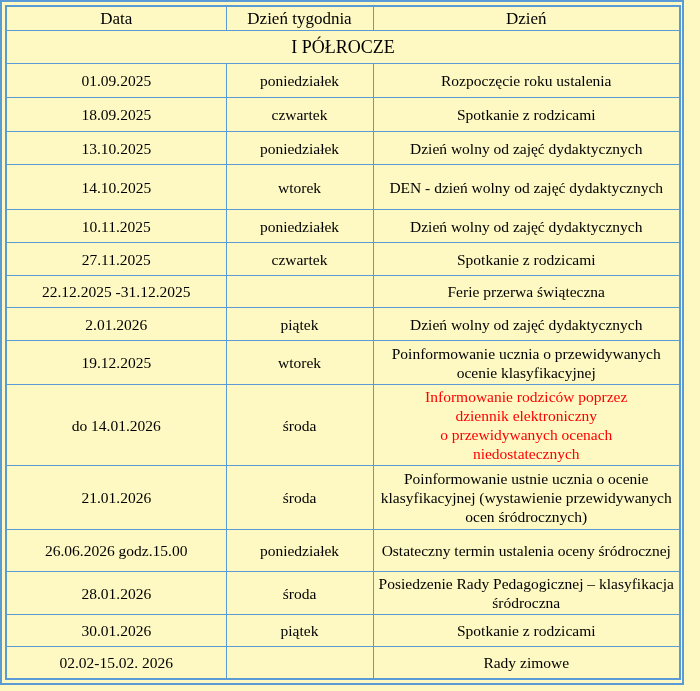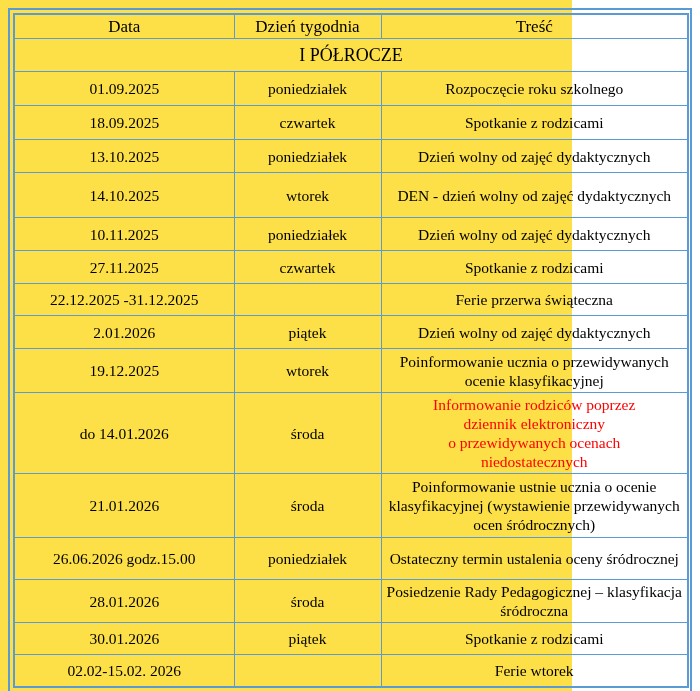--- a/index.html
+++ b/index.html
@@ -8,25 +8,25 @@
     --highlight-red: #ff0000;
   }
   html, body {
     margin: 0;
     padding: 0;
     background: #ffffff;
     font-family: "Liberation Serif", serif;
     color: var(--text-black);
   }
   .page {
-    width: 572px;
+    width: 700px;
     height: 691px;
     box-sizing: border-box;
-    padding: 8px;
-    background: #fde047;
+    padding: 0;
+    background: #fef9c3;
   }
   
   .tbl-wrap {
     box-sizing: border-box;
     width: 684px;
     border: 2px solid var(--border-blue);
     padding: 3px;
   }
   table {
     border-collapse: collapse;
@@ -86,32 +86,32 @@
     <table>
       <colgroup>
         <col class="c-date">
         <col class="c-day">
         <col class="c-content">
       </colgroup>
       <thead>
         <tr>
           <th>Data</th>
           <th>Dzień tygodnia</th>
-          <th>Treść</th>
+          <th>Dzień</th>
         </tr>
       </thead>
       <tbody id="rows">
         <tr class="section-row">
           <td colspan="3">I PÓŁROCZE</td>
         </tr>
 
       <tr>
             <td class="date-cell">01.09.2025</td>
             <td class="day-cell">poniedziałek</td>
-            <td class="content-cell">Rozpoczęcie roku szkolnego</td>
+            <td class="content-cell">Rozpoczęcie roku ustalenia</td>
           </tr>
           <tr>
             <td class="date-cell">18.09.2025</td>
             <td class="day-cell">czwartek</td>
             <td class="content-cell">Spotkanie z rodzicami</td>
           </tr>
           <tr>
             <td class="date-cell">13.10.2025</td>
             <td class="day-cell">poniedziałek</td>
             <td class="content-cell">Dzień wolny od zajęć dydaktycznych</td>
@@ -170,18 +170,18 @@
             <td class="content-cell">Posiedzenie Rady Pedagogicznej – klasyfikacja śródroczna</td>
           </tr>
           <tr>
             <td class="date-cell">30.01.2026</td>
             <td class="day-cell">piątek</td>
             <td class="content-cell">Spotkanie z rodzicami</td>
           </tr>
           <tr>
             <td class="date-cell">02.02-15.02. 2026</td>
             <td class="day-cell"></td>
-            <td class="content-cell">Ferie wtorek</td>
+            <td class="content-cell">Rady zimowe</td>
           </tr>
         </tbody>
     </table>
   </div>
 </div>
 
 </body></html>

